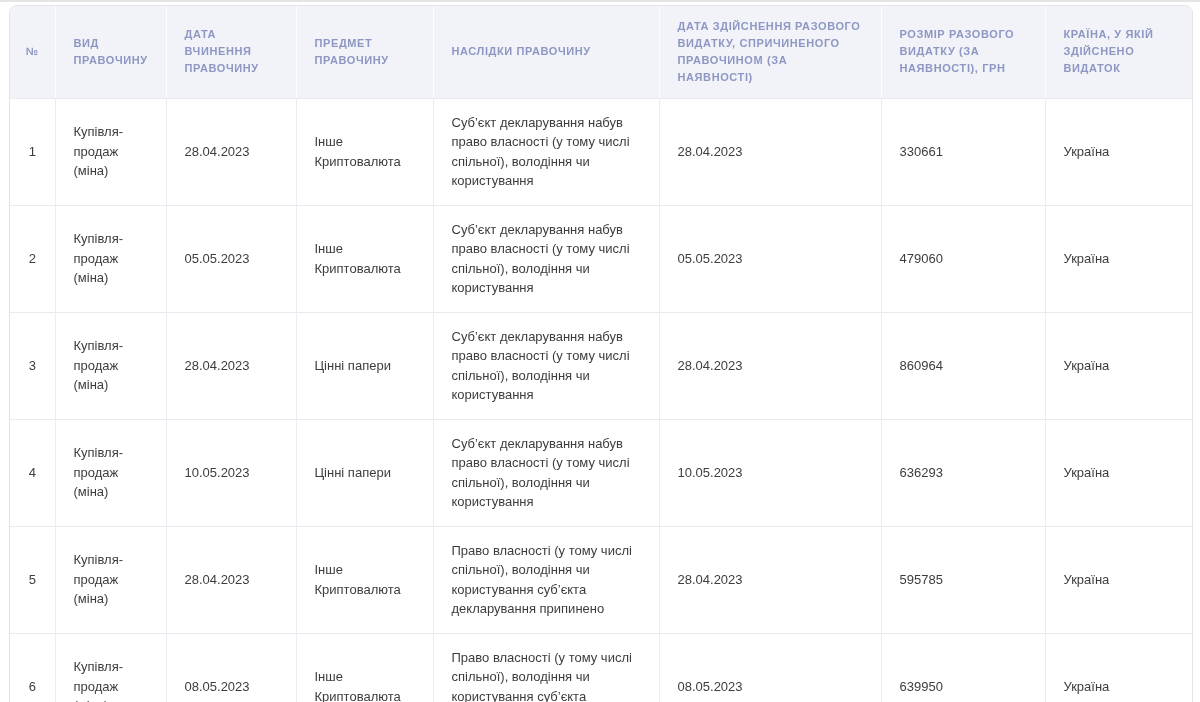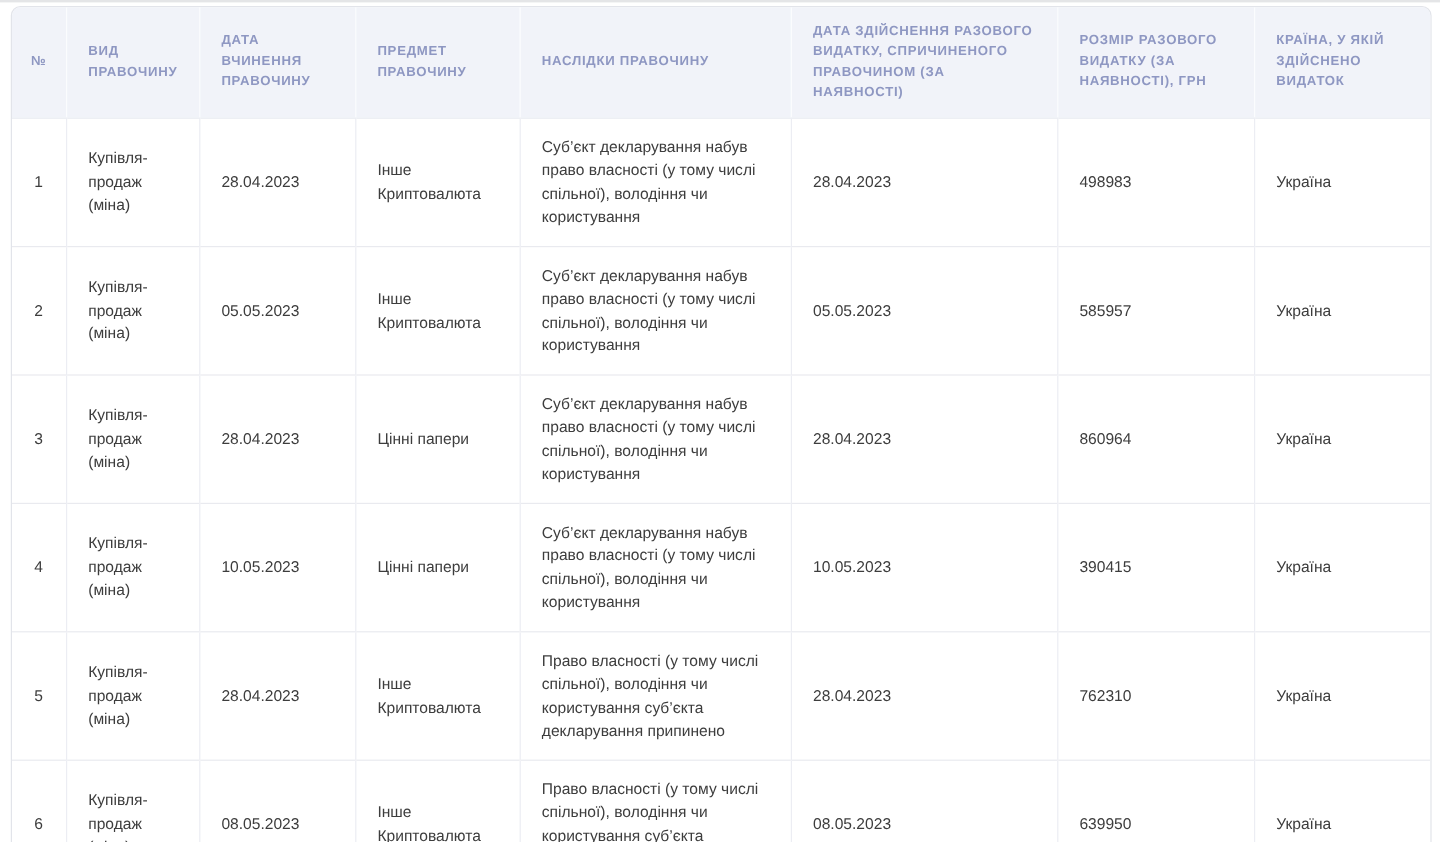--- a/index.html
+++ b/index.html
@@ -98,63 +98,63 @@
       </thead>
       <tbody>
           <tr>
             <td>1</td>
             <td>Купівля-продаж (міна)</td>
             <td>28.04.2023</td>
             <td>Інше
 Криптовалюта</td>
             <td>Суб’єкт декларування набув право власності (у тому числі спільної), володіння чи користування</td>
             <td>28.04.2023</td>
-            <td>498983</td>
+            <td>330661</td>
             <td>Україна</td>
           </tr>
           <tr>
             <td>2</td>
             <td>Купівля-продаж (міна)</td>
             <td>05.05.2023</td>
             <td>Інше
 Криптовалюта</td>
             <td>Суб’єкт декларування набув право власності (у тому числі спільної), володіння чи користування</td>
             <td>05.05.2023</td>
-            <td>585957</td>
+            <td>479060</td>
             <td>Україна</td>
           </tr>
           <tr>
             <td>3</td>
             <td>Купівля-продаж (міна)</td>
             <td>28.04.2023</td>
             <td>Цінні папери</td>
             <td>Суб’єкт декларування набув право власності (у тому числі спільної), володіння чи користування</td>
             <td>28.04.2023</td>
             <td>860964</td>
             <td>Україна</td>
           </tr>
           <tr>
             <td>4</td>
             <td>Купівля-продаж (міна)</td>
             <td>10.05.2023</td>
             <td>Цінні папери</td>
             <td>Суб’єкт декларування набув право власності (у тому числі спільної), володіння чи користування</td>
             <td>10.05.2023</td>
-            <td>390415</td>
+            <td>636293</td>
             <td>Україна</td>
           </tr>
           <tr>
             <td>5</td>
             <td>Купівля-продаж (міна)</td>
             <td>28.04.2023</td>
             <td>Інше
 Криптовалюта</td>
             <td>Право власності (у тому числі спільної), володіння чи користування суб’єкта декларування припинено</td>
             <td>28.04.2023</td>
-            <td>762310</td>
+            <td>595785</td>
             <td>Україна</td>
           </tr>
           <tr>
             <td>6</td>
             <td>Купівля-продаж (міна)</td>
             <td>08.05.2023</td>
             <td>Інше
 Криптовалюта</td>
             <td>Право власності (у тому числі спільної), володіння чи користування суб’єкта декларування припинено</td>
             <td>08.05.2023</td>

